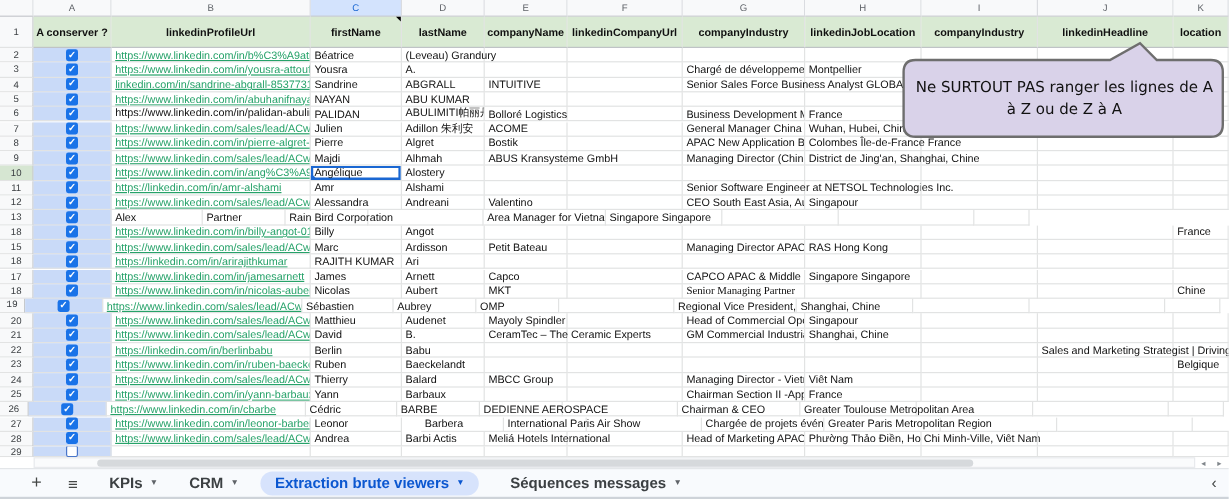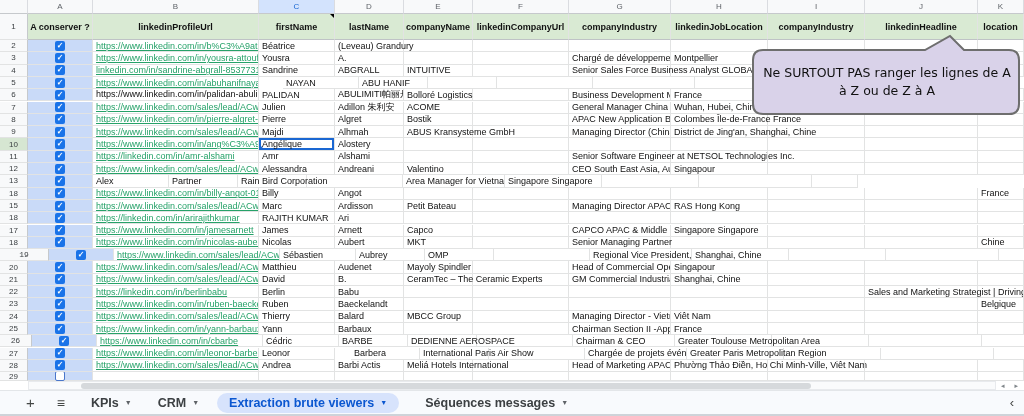--- a/index.html
+++ b/index.html
@@ -143,22 +143,22 @@
         <div class="cell" style="width: 97px; height: 12.3px;"></div>
         <div class="cell" style="width: 113px; height: 12.3px;"></div>
         <div class="cell" style="width: 46px; height: 12.3px;"></div>
       </div>
       <div class="row" style="top: 76.9px; height: 12.3px;">
         <div class="gut" style="width: 28px; height: 12.3px;">5</div>
         <div class="cell chk-cell" style="width: 65px; height: 12.3px;">
           <div class="checkbox">✓</div>
         </div>
         <div class="cell clip link" style="width: 166px; height: 12.3px;">https://www.linkedin.com/in/abuhanifnayan/</div>
-        <div class="cell clip" style="width: 76px; height: 12.3px; margin-left: 24px;">NAYAN</div>
-        <div class="cell" style="width: 69px; height: 12.3px;">ABU HANIF</div>
+        <div class="cell clip" style="width: 76px; height: 12.3px;">NAYAN</div>
+        <div class="cell" style="width: 69px; height: 12.3px;">ABU KUMAR</div>
         <div class="cell" style="width: 69px; height: 12.3px;"></div>
         <div class="cell" style="width: 96px; height: 12.3px;"></div>
         <div class="cell" style="width: 102px; height: 12.3px;"></div>
         <div class="cell" style="width: 97px; height: 12.3px;"></div>
         <div class="cell" style="width: 97px; height: 12.3px;"></div>
         <div class="cell" style="width: 113px; height: 12.3px;"></div>
         <div class="cell" style="width: 46px; height: 12.3px;"></div>
       </div>
       <div class="row" style="top: 89.2px; height: 12.3px;">
         <div class="gut" style="width: 28px; height: 12.3px;">6</div>
@@ -354,28 +354,28 @@
       <div class="row" style="top: 236.8px; height: 12.3px;">
         <div class="gut" style="width: 28px; height: 12.3px;">18</div>
         <div class="cell chk-cell" style="width: 65px; height: 12.3px;">
           <div class="checkbox">✓</div>
         </div>
         <div class="cell clip link" style="width: 166px; height: 12.3px;">https://www.linkedin.com/in/nicolas-aubert-90b3a2</div>
         <div class="cell clip" style="width: 76px; height: 12.3px;">Nicolas</div>
         <div class="cell clip" style="width: 69px; height: 12.3px;">Aubert</div>
         <div class="cell" style="width: 69px; height: 12.3px;">MKT</div>
         <div class="cell" style="width: 96px; height: 12.3px;"></div>
-        <div class="cell" style="width: 102px; height: 12.3px;">Senior Managing Partner</div>
+        <div class="cell" style="width: 102px; height: 12.3px; font-family: Liberation Serif, serif;">Senior Managing Partner</div>
         <div class="cell" style="width: 97px; height: 12.3px;"></div>
         <div class="cell" style="width: 97px; height: 12.3px;"></div>
         <div class="cell" style="width: 113px; height: 12.3px;"></div>
         <div class="cell" style="width: 46px; height: 12.3px;">Chine</div>
       </div>
       <div class="row" style="top: 249.1px; height: 12.3px;">
-        <div class="gut" style="width: 49px; height: 12.3px; font-family: Liberation Mono, monospace;">19</div>
+        <div class="gut" style="width: 21px; height: 12.3px; font-family: Liberation Mono, monospace;">19</div>
         <div class="cell chk-cell" style="width: 65px; height: 12.3px;">
           <div class="checkbox">✓</div>
         </div>
         <div class="cell clip link" style="width: 166px; height: 12.3px;">https://www.linkedin.com/sales/lead/ACwAAAAFcN</div>
         <div class="cell clip" style="width: 76px; height: 12.3px;">Sébastien</div>
         <div class="cell clip" style="width: 69px; height: 12.3px;">Aubrey</div>
         <div class="cell" style="width: 69px; height: 12.3px;">OMP</div>
         <div class="cell" style="width: 96px; height: 12.3px;"></div>
         <div class="cell clip" style="width: 102px; height: 12.3px;">Regional Vice President, Asia</div>
         <div class="cell" style="width: 97px; height: 12.3px;">Shanghai, Chine</div>
@@ -473,21 +473,21 @@
         <div class="cell" style="width: 69px; height: 12.3px;">Barbaux</div>
         <div class="cell" style="width: 69px; height: 12.3px;"></div>
         <div class="cell" style="width: 96px; height: 12.3px;"></div>
         <div class="cell clip" style="width: 102px; height: 12.3px;">Chairman Section II -Applied Sc</div>
         <div class="cell" style="width: 97px; height: 12.3px;">France</div>
         <div class="cell" style="width: 97px; height: 12.3px;"></div>
         <div class="cell" style="width: 113px; height: 12.3px;"></div>
         <div class="cell" style="width: 46px; height: 12.3px;"></div>
       </div>
       <div class="row" style="top: 335.2px; height: 12.3px;">
-        <div class="gut" style="width: 32px; height: 12.3px;">26</div>
+        <div class="gut" style="width: 24px; height: 12.3px;">26</div>
         <div class="cell chk-cell" style="width: 65px; height: 12.3px;">
           <div class="checkbox">✓</div>
         </div>
         <div class="cell clip link" style="width: 166px; height: 12.3px;">https://www.linkedin.com/in/cbarbe</div>
         <div class="cell clip" style="width: 76px; height: 12.3px;">Cédric</div>
         <div class="cell clip" style="width: 69px; height: 12.3px;">BARBE</div>
         <div class="cell" style="width: 69px; height: 12.3px;">DEDIENNE AEROSPACE</div>
         <div class="cell" style="width: 96px; height: 12.3px;"></div>
         <div class="cell clip" style="width: 102px; height: 12.3px;">Chairman &amp; CEO</div>
         <div class="cell" style="width: 97px; height: 12.3px;">Greater Toulouse Metropolitan Area</div>

